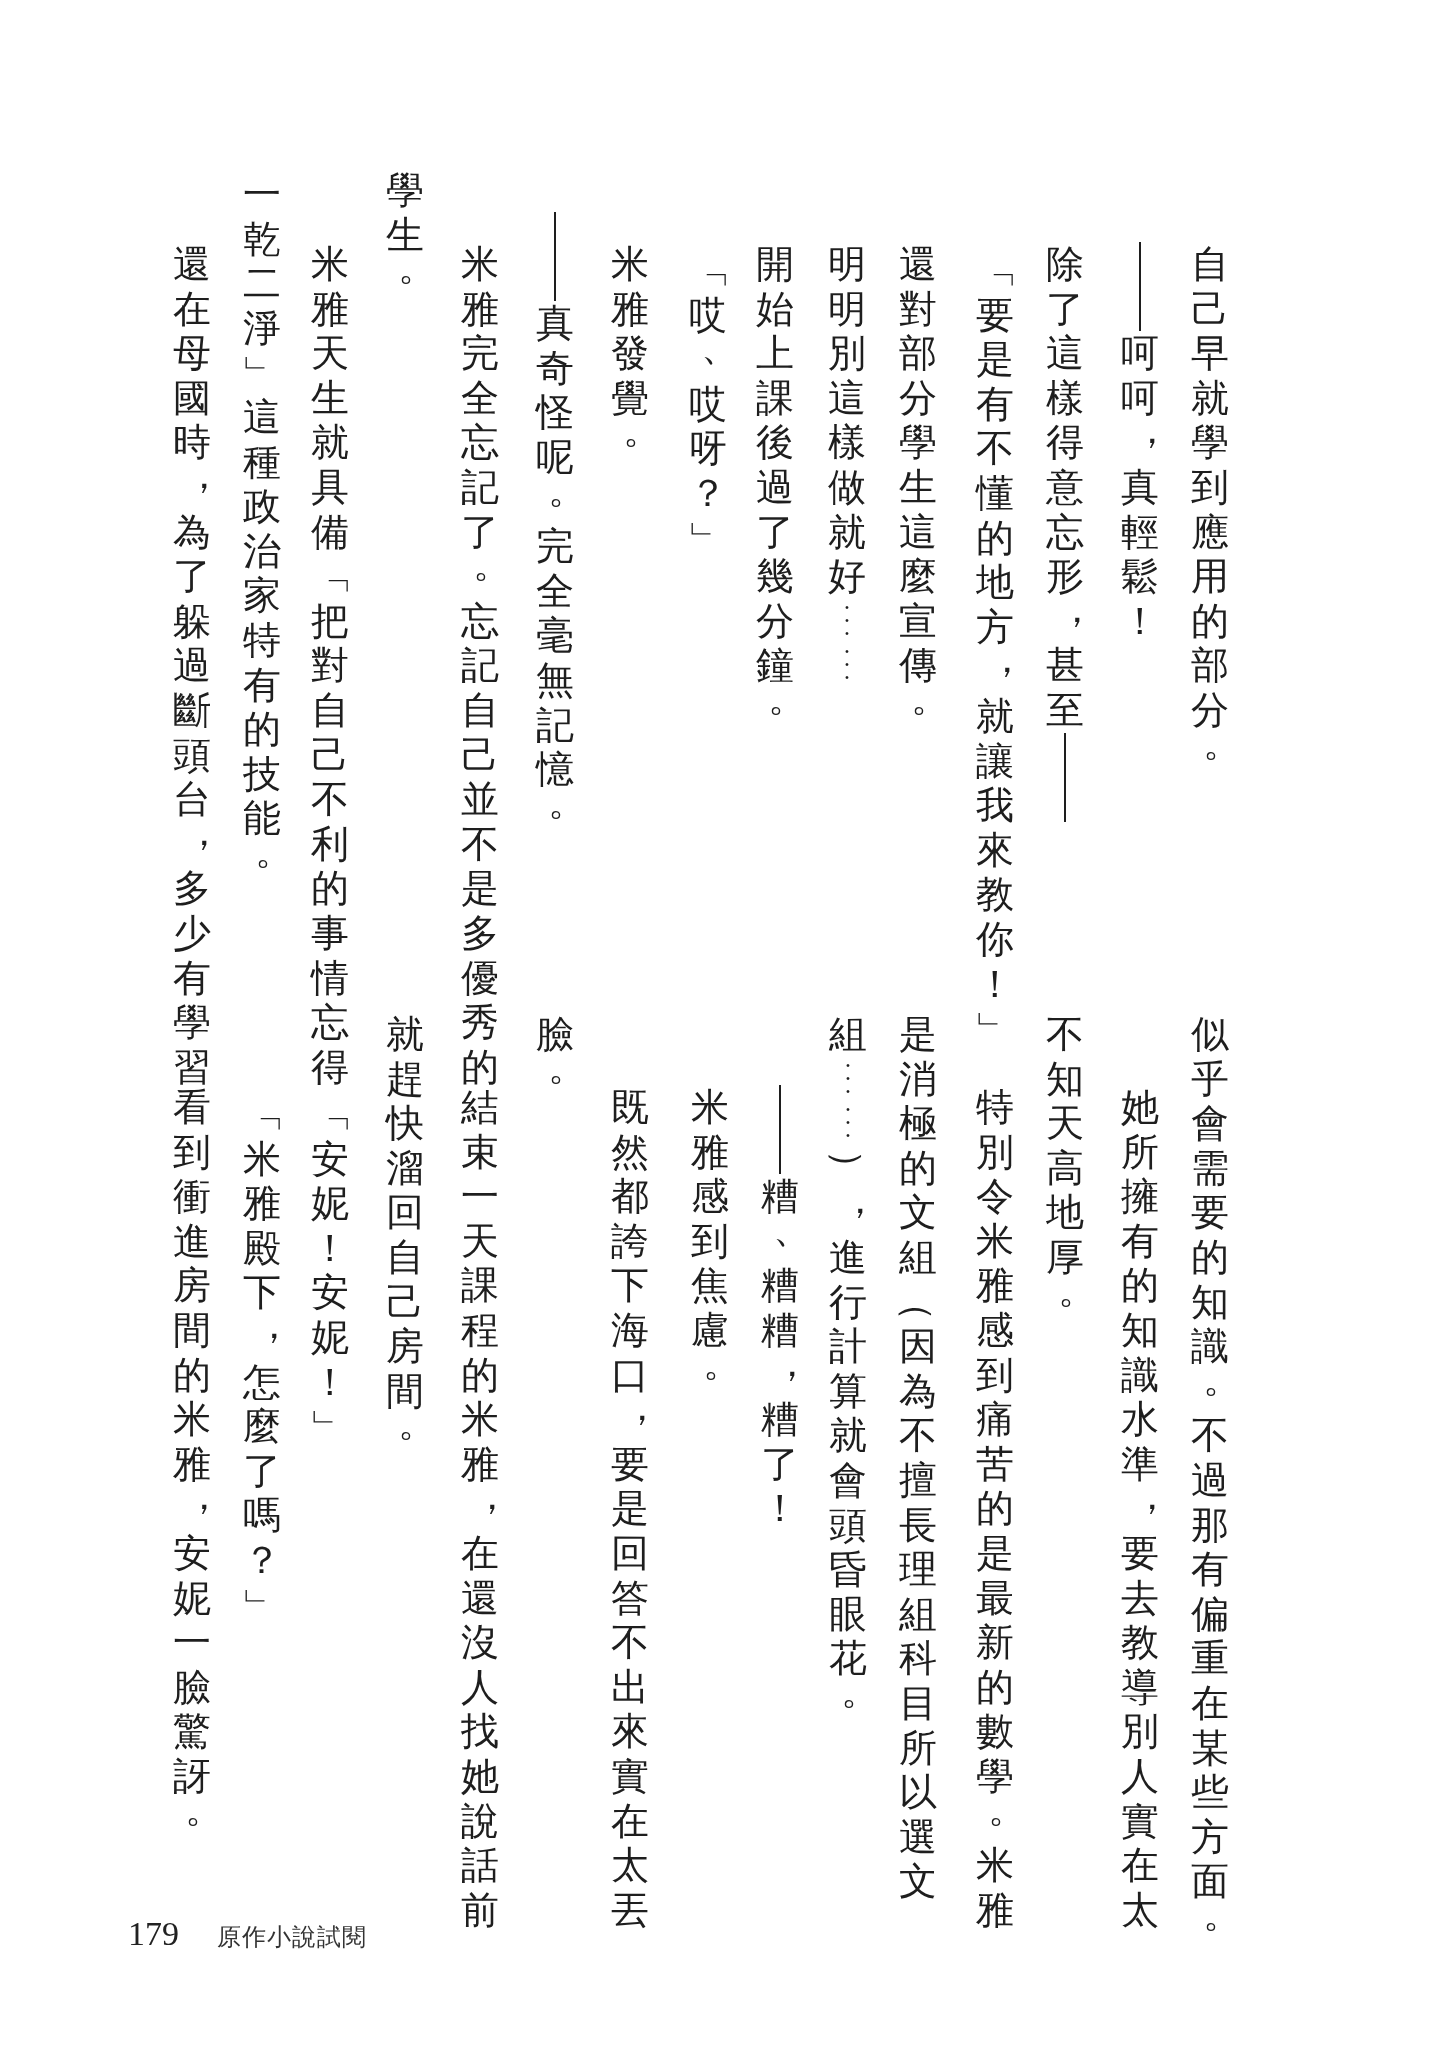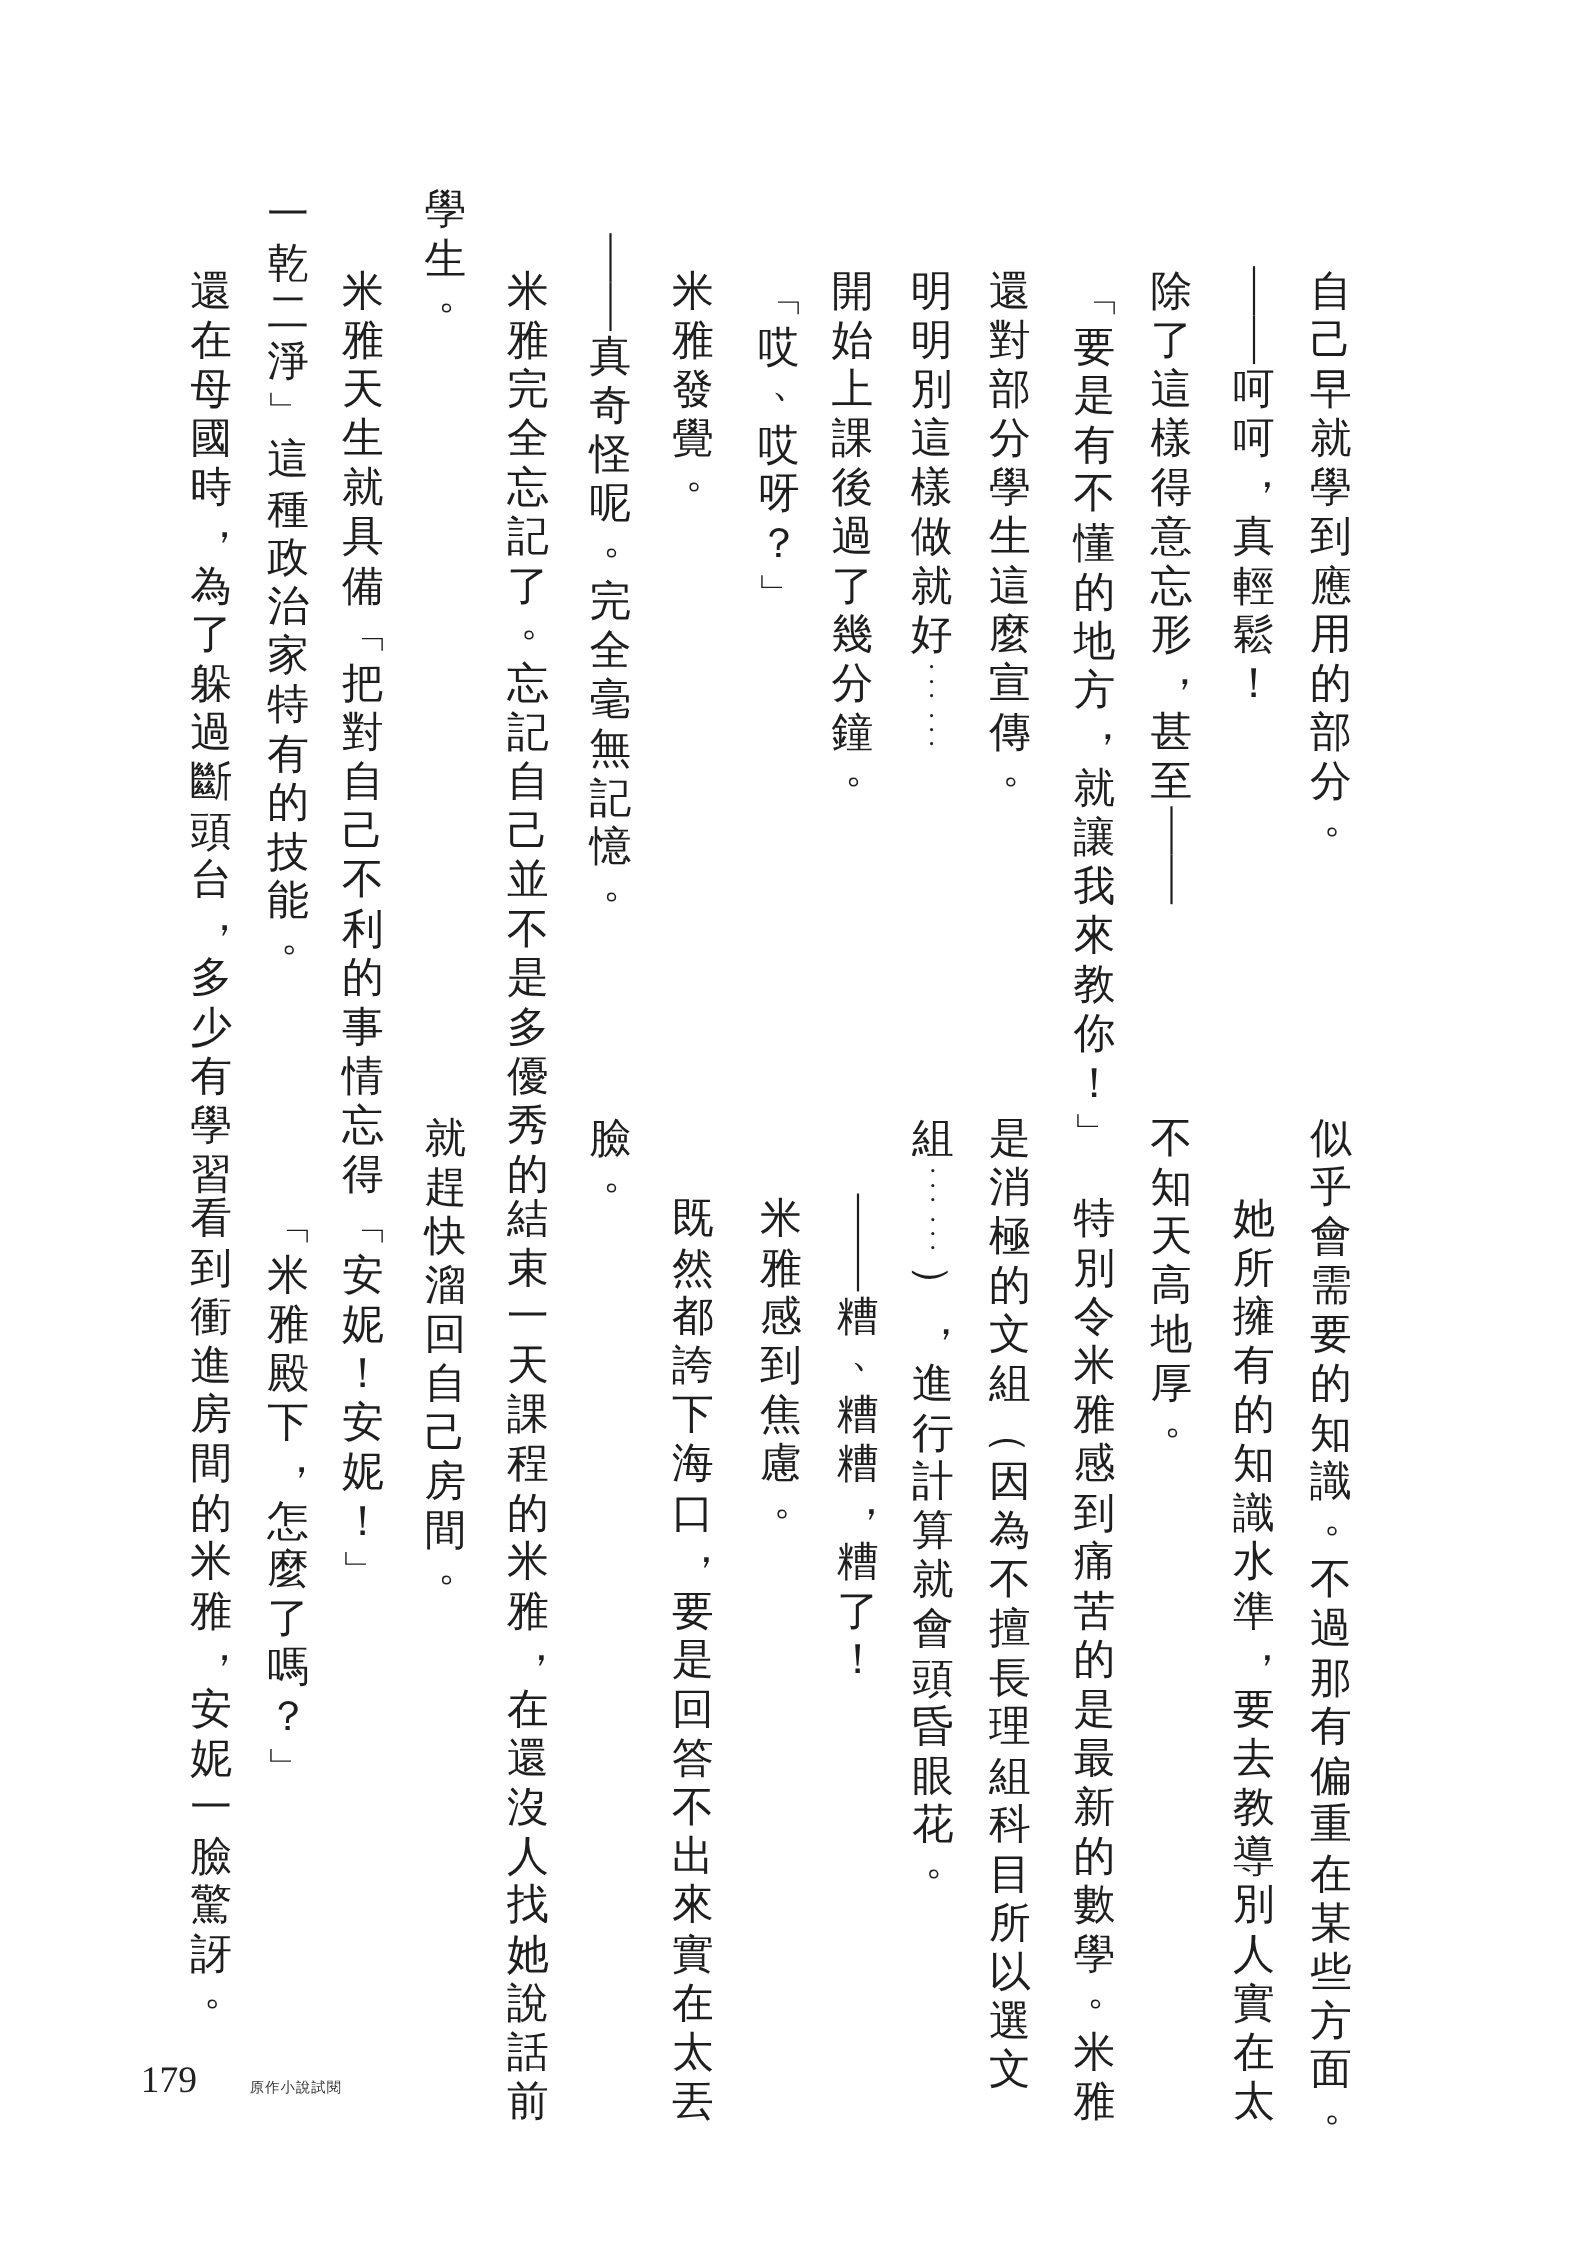--- a/index.html
+++ b/index.html
@@ -38,31 +38,31 @@
     content: ""; position: absolute; left: 23px; top: 0; width: 2px; height: 44.6px; background: #1e1e1e;
   }
   .col .ch.ellipsis {
     position: relative; color: transparent;
   }
   .col .ch.ellipsis::after {
     content: "·\A·\A·"; white-space: pre; position: absolute; left: 0; right: 0; top: 2px;
     color: #1e1e1e; font-size: 22px; line-height: 13px; text-align: center;
   }
   .footer {
-    position: absolute; left: 128px; top: 1873px;
+    position: absolute; left: 128px; top: 1915px;
     display: flex; align-items: baseline; text-align: center;
   }
   .page-number {
     font-family: "Liberation Serif", "DejaVu Serif", serif;
     font-size: 34px; color: #222;
   }
   .running-title {
-    margin-left: 48px;
+    margin-left: 38px;
     font-family: "DejaVu Sans", "Liberation Sans", sans-serif;
-    font-size: 13px; color: #333; letter-spacing: 1px;
+    font-size: 24px; color: #333; letter-spacing: 1px;
   }
 </style>
 </head>
 <body>
 
 <div class="page">
 
   <div>
     <div class="col vtext" style="left:1210px; top:242px;">
         <span class="ch">自</span>

